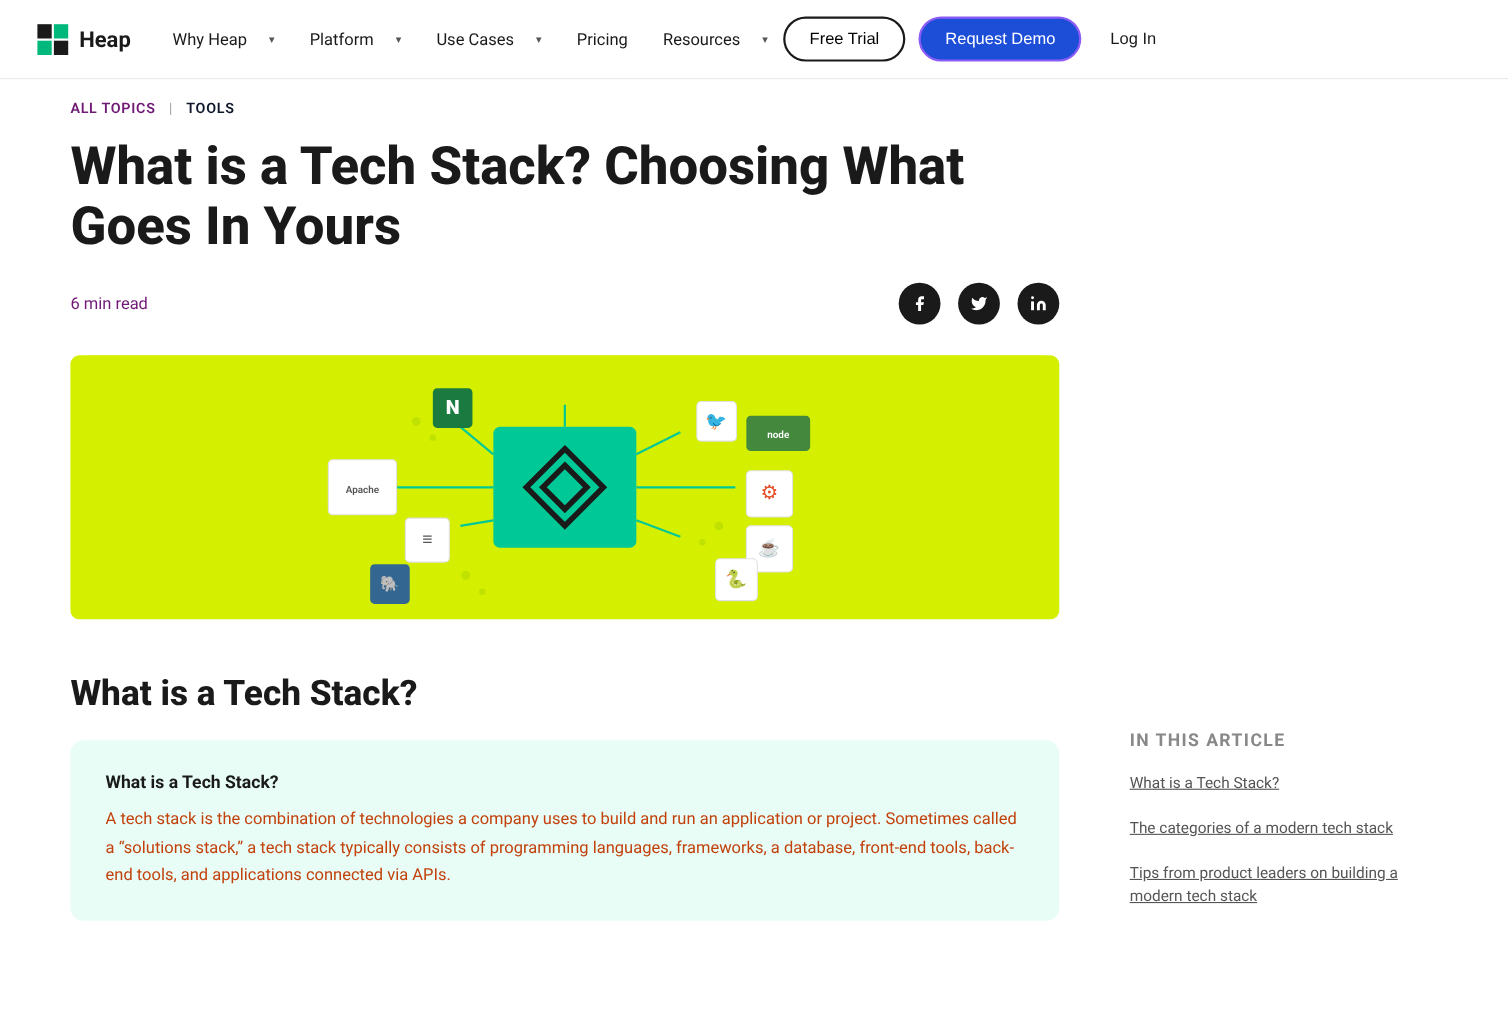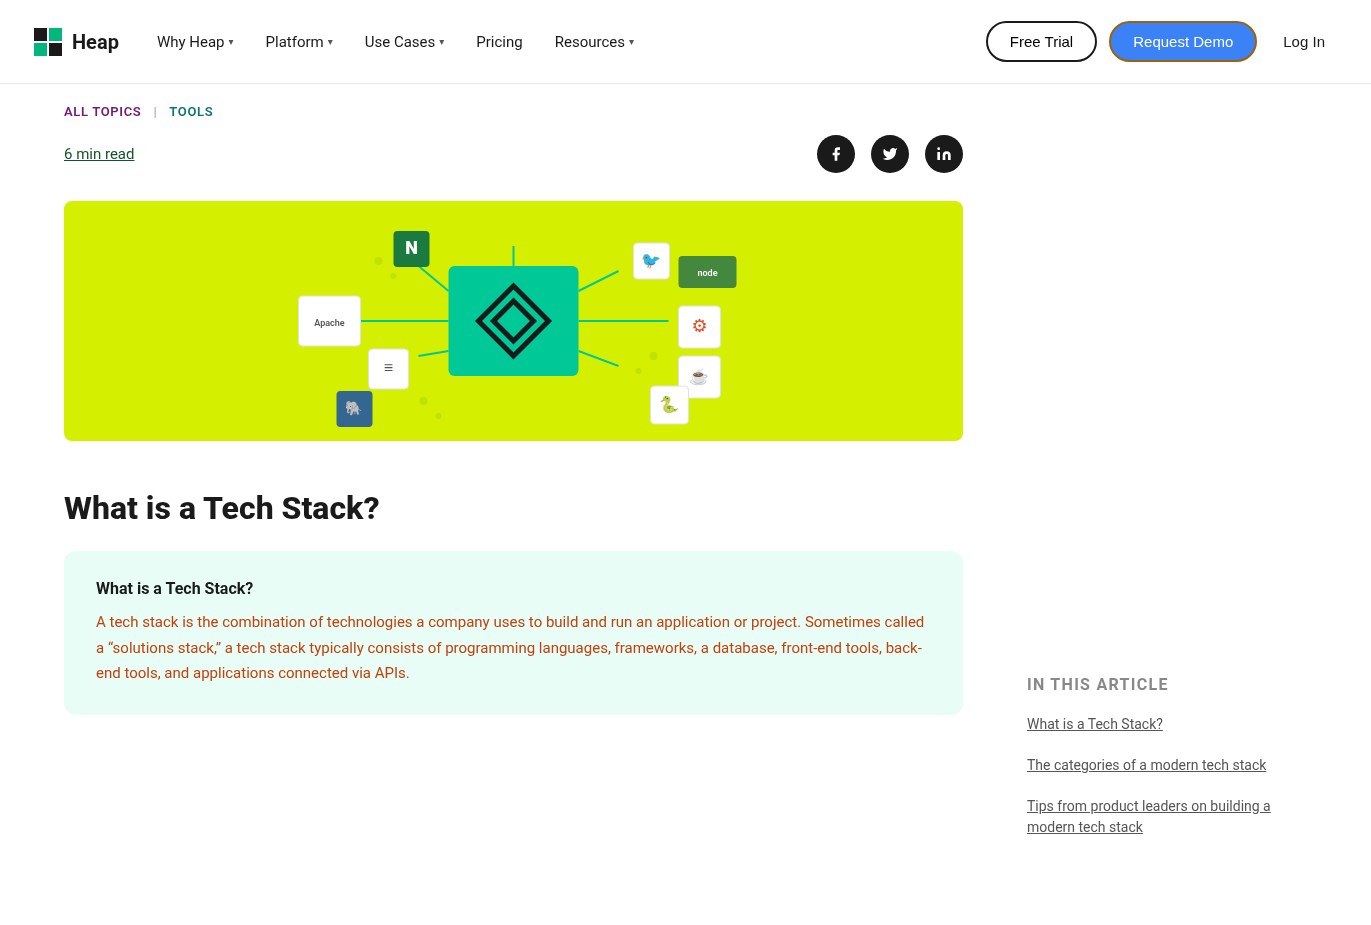--- a/index.html
+++ b/index.html
@@ -1,67 +1,67 @@
 <!DOCTYPE html>
 <html><head>
   <meta charset="utf-8">
   <style>
     * { box-sizing: border-box; margin: 0; padding: 0; }
     body { font-family: -apple-system, BlinkMacSystemFont, 'Segoe UI', Roboto, sans-serif; background: #fff; color: #1a1a1a; }
 
     
     nav {
-      display: flex; align-items: center; justify-content: space-between;
-      padding: 0 32px; height: 84px; border-bottom: 1px solid #e8e8e8;
+      display: flex; align-items: center; 
+      padding: 0 32px; height: 72px; border-bottom: 1px solid #e8e8e8;
       position: sticky; top: 0; background: #fff; z-index: 100;
     }
     .nav-left { display: flex; align-items: center; gap: 0; }
     .logo { display: flex; align-items: center; gap: 8px; margin-right: 24px; text-decoration: none; }
     .logo-icon { width: 32px; height: 32px; }
     .logo-text { font-size: 20px; font-weight: 700; color: #1a1a1a; }
     .nav-links { display: flex; align-items: center; gap: 4px; }
     .nav-item {
-      display: flex; align-items: center; gap: 4px;
+      display: flex; align-items: center; gap: 20px;
       padding: 8px 14px; font-size: 15px; color: #1a1a1a;
       cursor: pointer; border-radius: 6px; text-decoration: none;
       white-space: nowrap;
     }
     .chevron { font-size: 10px; color: #555; }
     .nav-right { display: flex; align-items: center; gap: 12px; }
     .btn-free-trial {
       padding: 10px 22px; border: 2px solid #1a1a1a; border-radius: 50px;
       background: #fff; font-size: 15px; font-weight: 500; cursor: pointer;
     }
     .btn-demo {
-      padding: 10px 22px; border: 2px solid #a16207; border-radius: 50px;
-      background: #3b82f6; color: #fff; font-size: 15px; font-weight: 500; cursor: pointer;
+      padding: 10px 22px; border: 2px solid #8b5cf6; border-radius: 50px;
+      background: #1d4ed8; color: #fff; font-size: 15px; font-weight: 500; cursor: pointer;
     }
     .btn-login {
       padding: 10px 14px; font-size: 15px; color: #1a1a1a; background: none;
       border: none; cursor: pointer;
     }
 
     
     .breadcrumb {
       display: flex; align-items: center; gap: 12px;
       padding: 20px 64px 16px; font-size: 13px; font-weight: 600; letter-spacing: 0.05em;
     }
     .breadcrumb-all { color: #701a75; text-decoration: none; text-transform: uppercase; }
     .breadcrumb-sep { color: #aaa; }
-    .breadcrumb-current { color: #0f766e; text-transform: uppercase; }
+    .breadcrumb-current { color: #0f172a; text-transform: uppercase; }
 
     
     .main-layout { display: flex; max-width: 1371px; margin: 0 auto; padding: 0 64px; gap: 64px; }
     .article-area { flex: 1; max-width: 900px; padding-bottom: 80px; }
     .sidebar-area { width: 280px; padding-top: 540px; flex-shrink: 0; }
 
     
     .article-title { font-size: 48px; font-weight: 800; line-height: 1.15; margin-bottom: 24px; color: #1a1a1a; }
     .article-meta { display: flex; align-items: center; justify-content: space-between; margin-bottom: 28px; }
-    .read-time { font-size: 15px; color: #14532d; text-decoration: underline; }
+    .read-time { font-size: 15px; color: #701a75; }
     .social-icons { display: flex; gap: 16px; }
     .social-icon {
       width: 38px; height: 38px; border-radius: 50%; background: #1a1a1a;
       display: flex; align-items: center; justify-content: center;
       cursor: pointer; color: #fff; font-size: 16px;
     }
 
     
     .hero-image {
       width: 100%; height: 240px; background: #d4f000;
@@ -137,20 +137,21 @@
 
 <div class="breadcrumb">
   <a class="breadcrumb-all">ALL TOPICS</a>
   <span class="breadcrumb-sep">|</span>
   <span class="breadcrumb-current">TOOLS</span>
 </div>
 
 <div class="main-layout">
   <div class="article-area">
 
+    <h1 class="article-title">What is a Tech Stack? Choosing What Goes In Yours</h1>
 
     <div class="article-meta">
       <span class="read-time">6 min read</span>
       <div class="social-icons">
         <div class="social-icon">
           <svg width="16" height="16" viewBox="0 0 24 24" fill="white">
             <path d="M18 2h-3a5 5 0 0 0-5 5v3H7v4h3v8h4v-8h3l1-4h-4V7a1 1 0 0 1 1-1h3z"></path>
           </svg>
         </div>
         <div class="social-icon">

